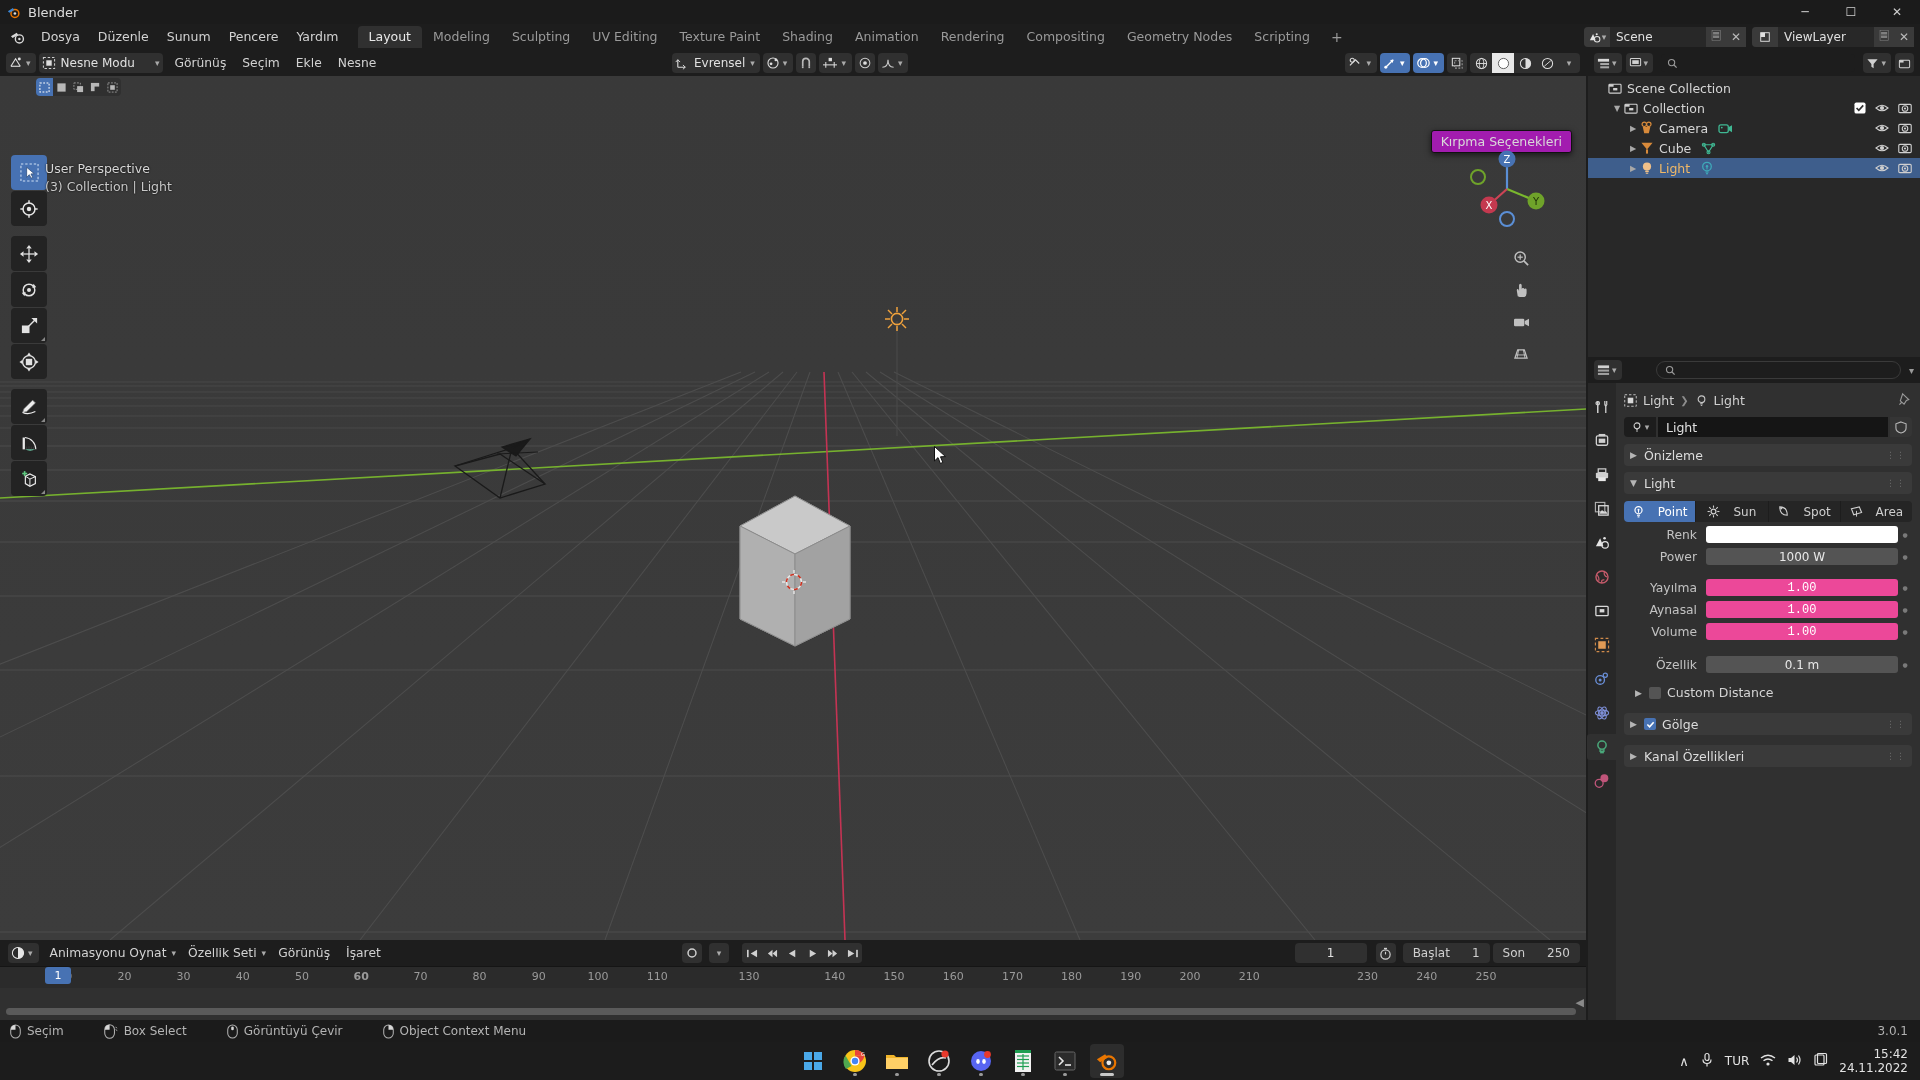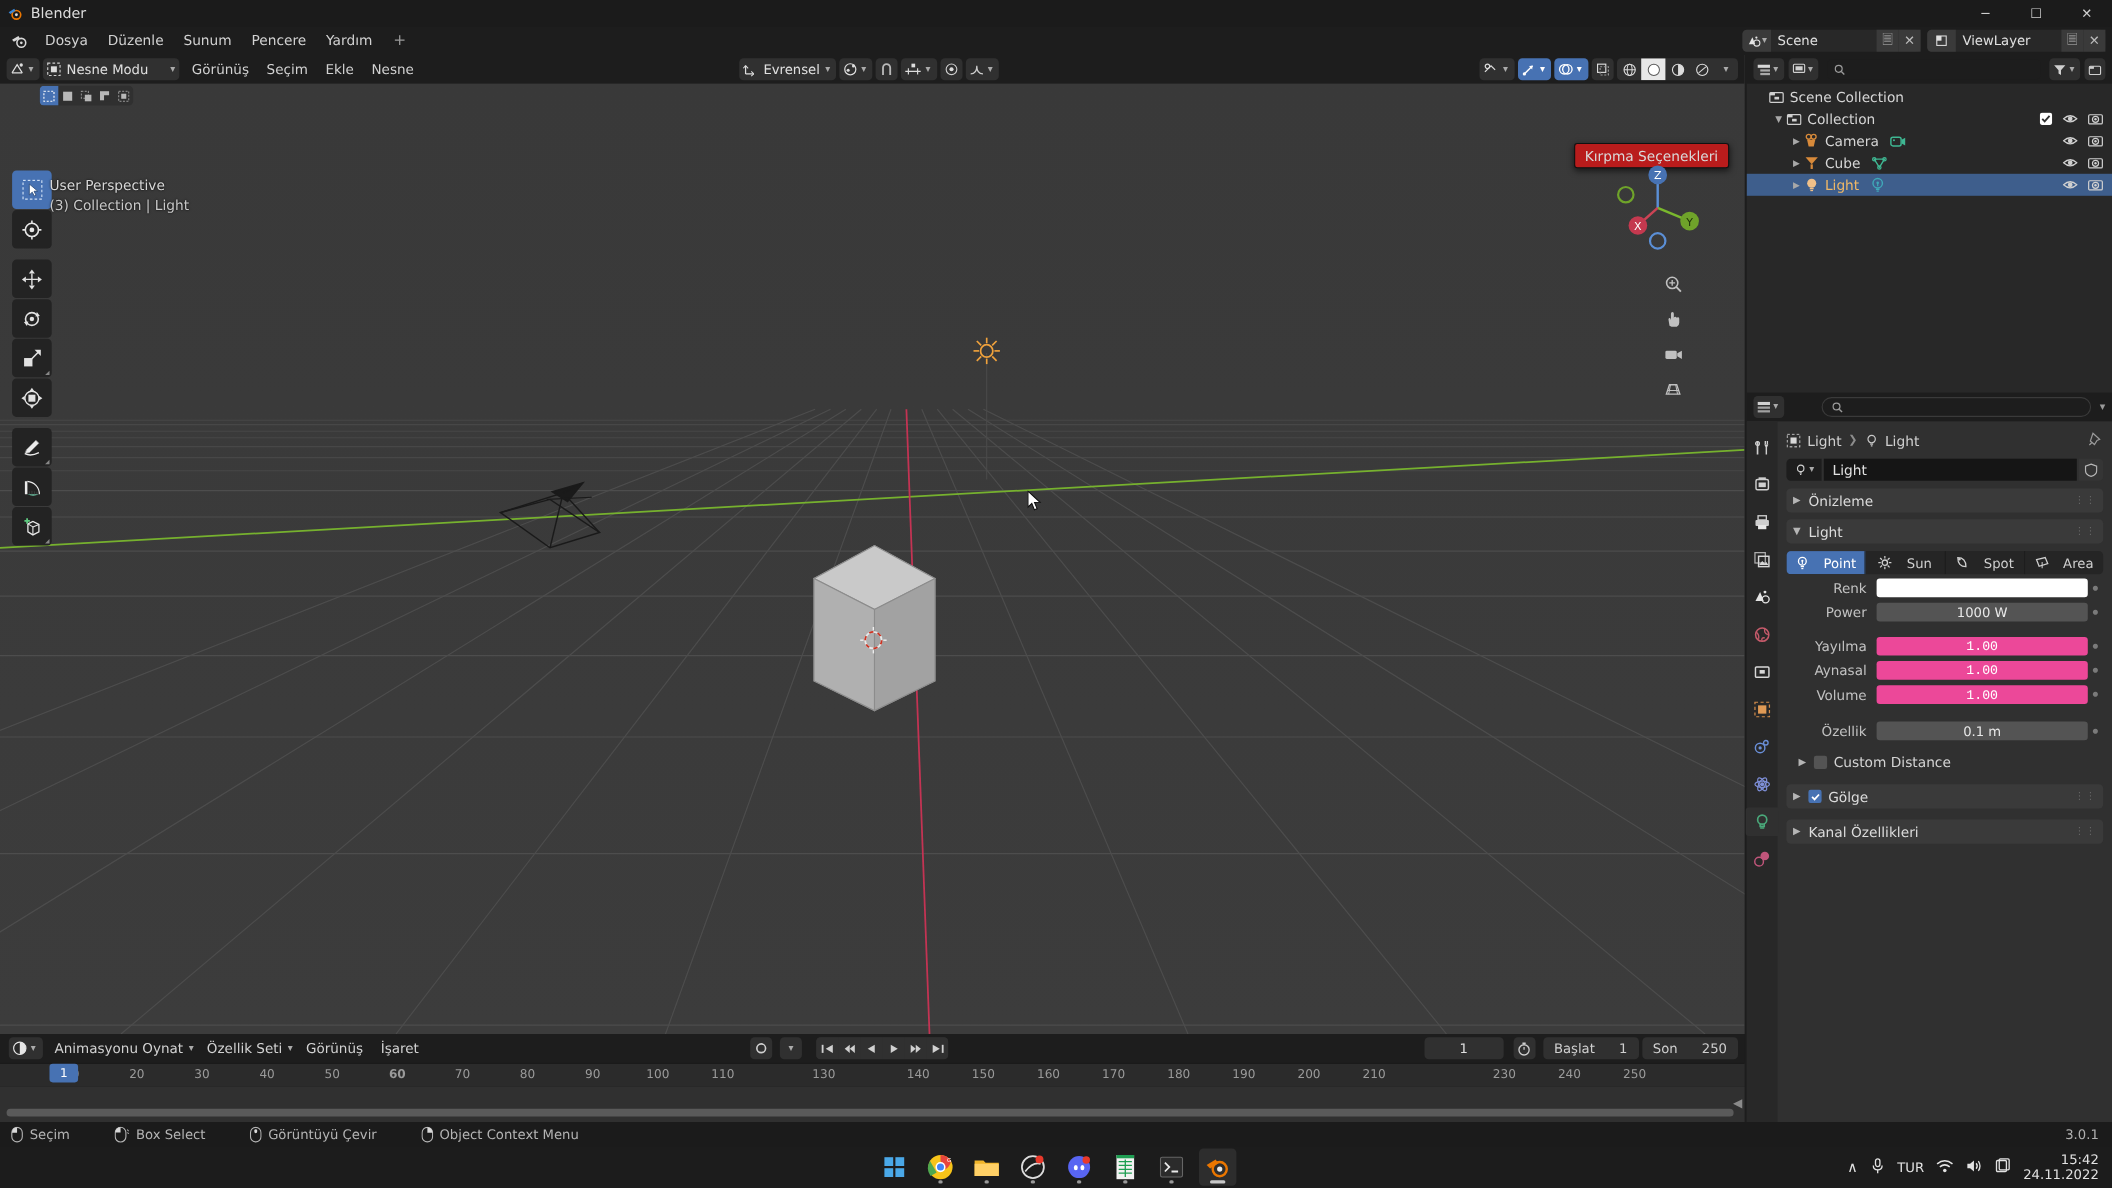--- a/index.html
+++ b/index.html
@@ -80,21 +80,21 @@
   .tool.active { background:#4772b3; }
   .tool .corner { position:absolute;right:2px;bottom:2px;width:0;height:0;
           border-left:4px solid transparent;border-bottom:4px solid #888;}
 
   
   .vp-text { position:absolute; left:45px; top:110px; font-size:12.5px; color:#d8d8d8;
              line-height:18px; text-shadow: 0 0 2px #000; }
   .vp-text .l2 { color:#c9c9c9; }
 
   
-  .tooltip { position:absolute; right:14px; top:80px; background:#b91c1c; color:#d9d9d9;
+  .tooltip { position:absolute; right:14px; top:80px; background:#a21caf; color:#d9d9d9;
              font-size:12.5px; padding:3px 9px; border-radius:3px; border:1px solid #111;
              box-shadow:0 2px 6px rgba(0,0,0,.6); }
 
   
   .gizmo { position:absolute; right:35px; top:95px; width:88px; height:88px; }
   .nav-btns { position:absolute; right:52px; top:195px; display:flex; flex-direction:column; gap:6px; }
   .nav-btn { width:26px;height:26px;display:flex;align-items:center;justify-content:center;color:#c9c9c9;}
 
   
   .vp-canvas { position:absolute; top:26px; left:0; width:1586px; height:864px; }
@@ -236,20 +236,33 @@
         <circle cx="11" cy="9.5" r="1.3" fill="#d8d8d8"></circle>
         <path d="M2 6.6 L8.2 2.8 L9.6 5 L3.8 8.4 Z" fill="#d8d8d8"></path>
       </svg>
     </div>
     <div id="menus" style="display:flex;align-items:center;">
         <div class="menu-item">Dosya</div>
         <div class="menu-item">Düzenle</div>
         <div class="menu-item">Sunum</div>
         <div class="menu-item">Pencere</div>
         <div class="menu-item">Yardım</div>
+      </div>
+    <div class="wstabs" id="wstabs">
+        <div class="wstab active">Layout</div>
+        <div class="wstab">Modeling</div>
+        <div class="wstab">Sculpting</div>
+        <div class="wstab">UV Editing</div>
+        <div class="wstab">Texture Paint</div>
+        <div class="wstab">Shading</div>
+        <div class="wstab">Animation</div>
+        <div class="wstab">Rendering</div>
+        <div class="wstab">Compositing</div>
+        <div class="wstab">Geometry Nodes</div>
+        <div class="wstab">Scripting</div>
       </div>
     <div class="wstab-plus">+</div>
 
     <div class="topbar-right">
       <div class="scene-block">
         <div class="sb-ico">
           <svg width="13" height="13" viewBox="0 0 14 14">
             <path d="M2 10 L5.5 3.2 L8.2 10 Z" fill="#e4e4e4"></path>
             <circle cx="9.8" cy="8.8" r="3" fill="none" stroke="#e4e4e4" stroke-width="1.1"></circle>
             <circle cx="9.4" cy="3.4" r="1.1" fill="#e4e4e4"></circle>

